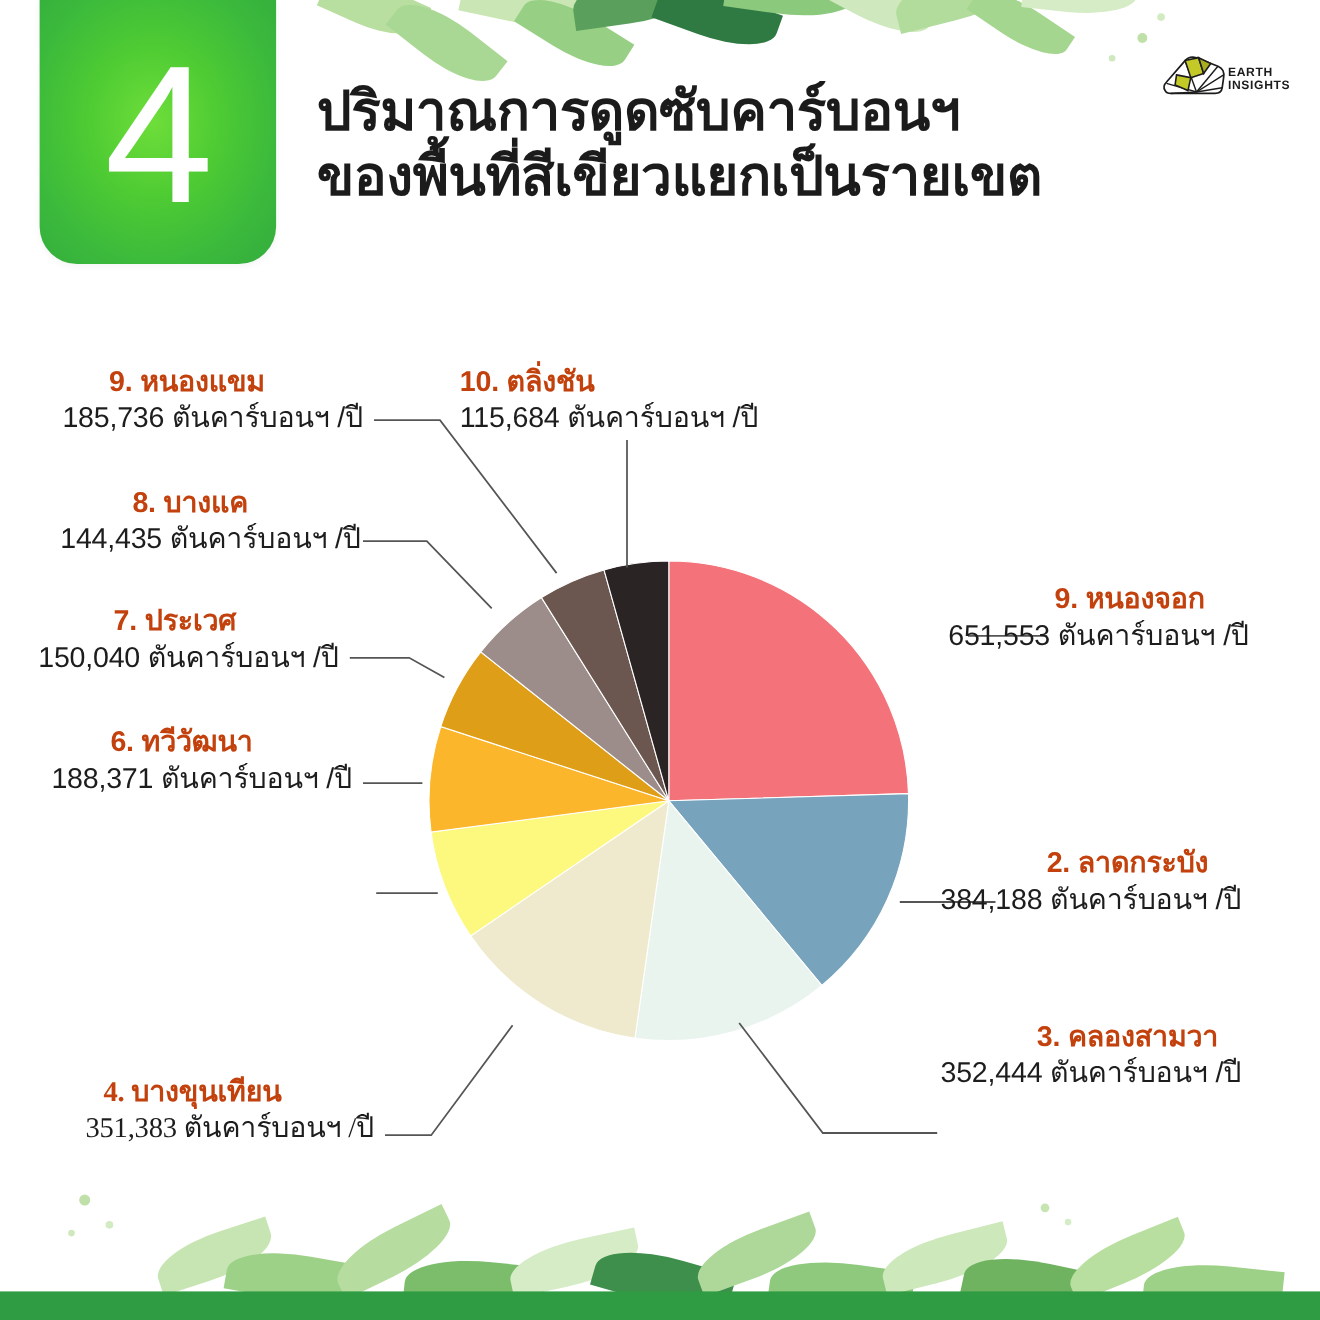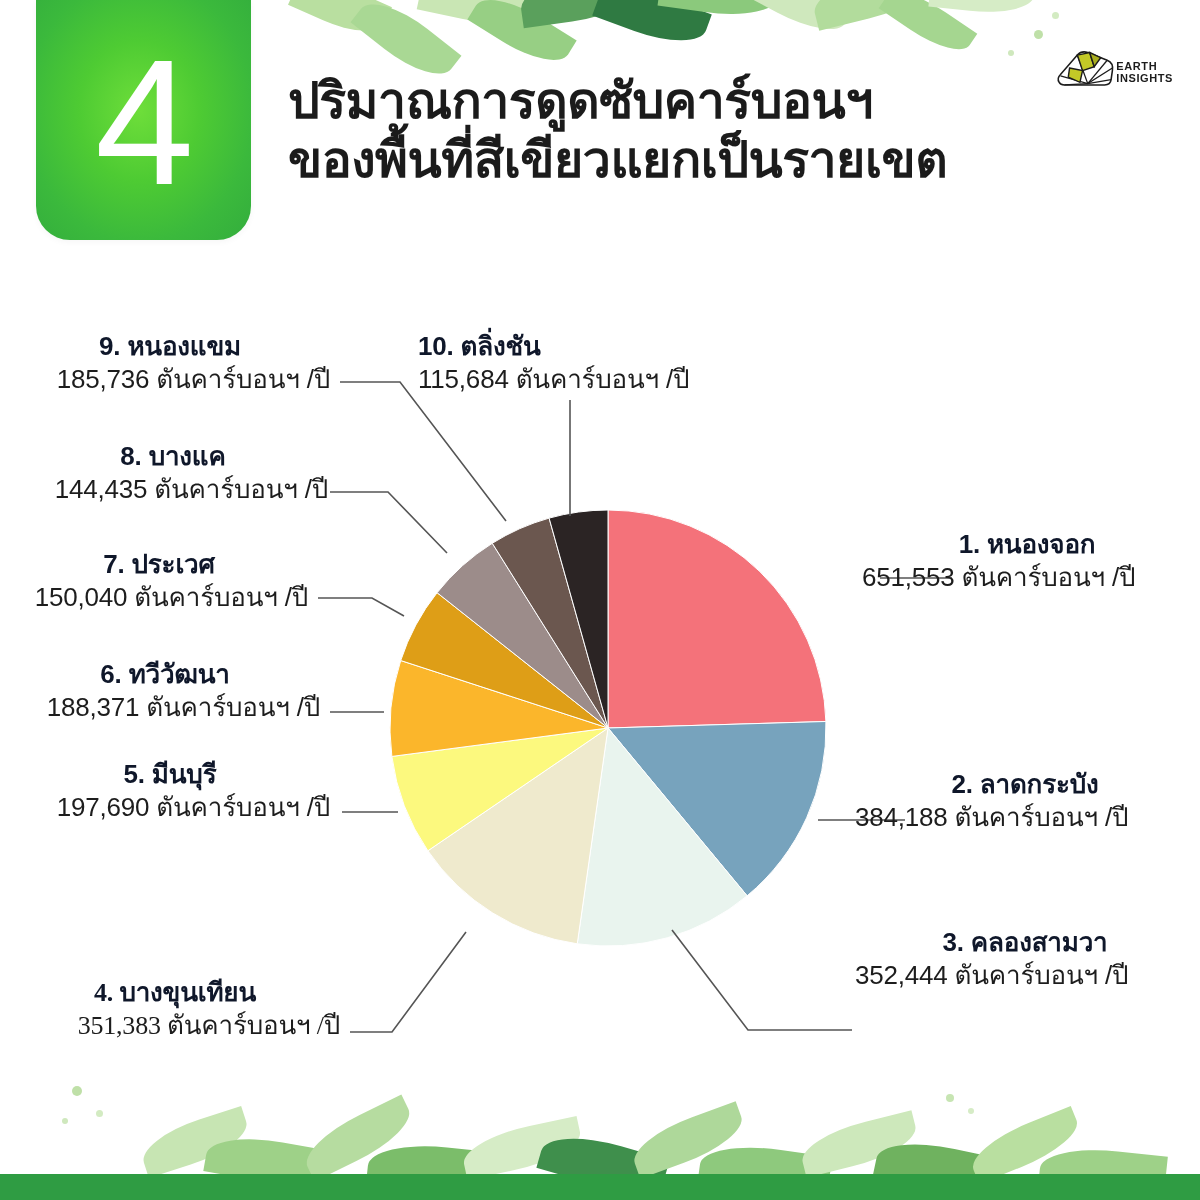--- a/index.html
+++ b/index.html
@@ -83,21 +83,21 @@
 
   
   #leaders { position: absolute; left: 0; top: 0; width: 1200px; height: 1200px; pointer-events: none; }
 
   
   .label {
     position: absolute;
     white-space: nowrap;
   }
   .label .name {
-    color: #0f172a;
+    color: #c2410c;
     font-size: 26px;
     font-weight: 700;
     line-height: 1.28;
     letter-spacing: -0.2px;
   }
   .label .value {
     color: #1d1d1d;
     font-size: 26px;
     font-weight: 400;
     line-height: 1.3;
@@ -199,43 +199,39 @@
 
       <path d="M447 553 L 388 492 L 330 492"></path>
 
       <path d="M506 521 L 400 382 L 340 382"></path>
 
       <path d="M570 516 L 570 400"></path>
     </g>
   </svg>
 
   <div class="label right" style="left:862px;top:528px;width:330px;">
-    <div class="name">1. หนองจอก</div>
+    <div class="name">9. หนองจอก</div>
     <div class="value">651,553 ตันคาร์บอนฯ /ปี</div>
   </div>
 
   <div class="label right" style="left:855px;top:768px;width:340px;">
     <div class="name">2. ลาดกระบัง</div>
     <div class="value">384,188 ตันคาร์บอนฯ /ปี</div>
   </div>
 
   <div class="label right" style="left:855px;top:926px;width:340px;">
     <div class="name">3. คลองสามวา</div>
     <div class="value">352,444 ตันคาร์บอนฯ /ปี</div>
   </div>
 
   <div class="label left" style="left:10px;top:976px;width:330px;font-family:Liberation Serif, serif;">
     <div class="name">4. บางขุนเทียน</div>
     <div class="value">351,383 ตันคาร์บอนฯ /ปี</div>
   </div>
 
-  <div class="label left" style="left:10px;top:758px;width:320px;">
-    <div class="name">5. มีนบุรี</div>
-    <div class="value">197,690 ตันคาร์บอนฯ /ปี</div>
-  </div>
 
   <div class="label left" style="left:10px;top:658px;width:310px;">
     <div class="name">6. ทวีวัฒนา</div>
     <div class="value">188,371 ตันคาร์บอนฯ /ปี</div>
   </div>
 
   <div class="label left" style="left:10px;top:548px;width:298px;">
     <div class="name">7. ประเวศ</div>
     <div class="value">150,040 ตันคาร์บอนฯ /ปี</div>
   </div>

